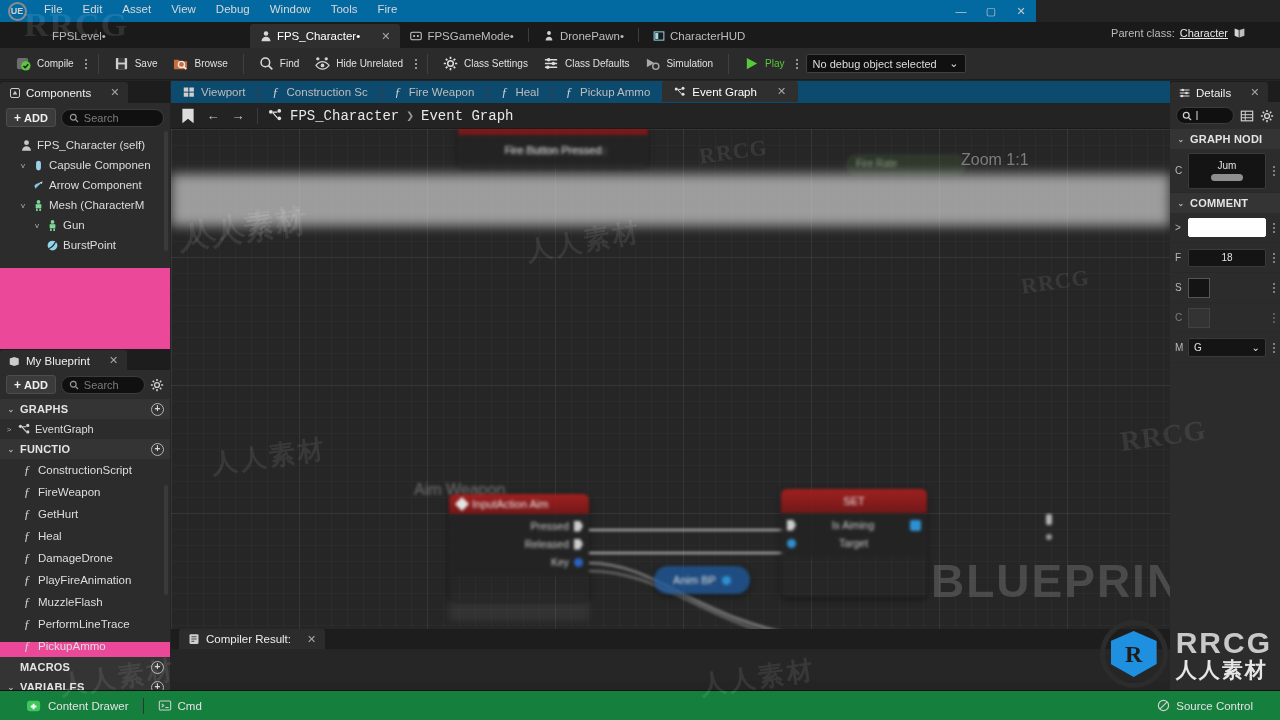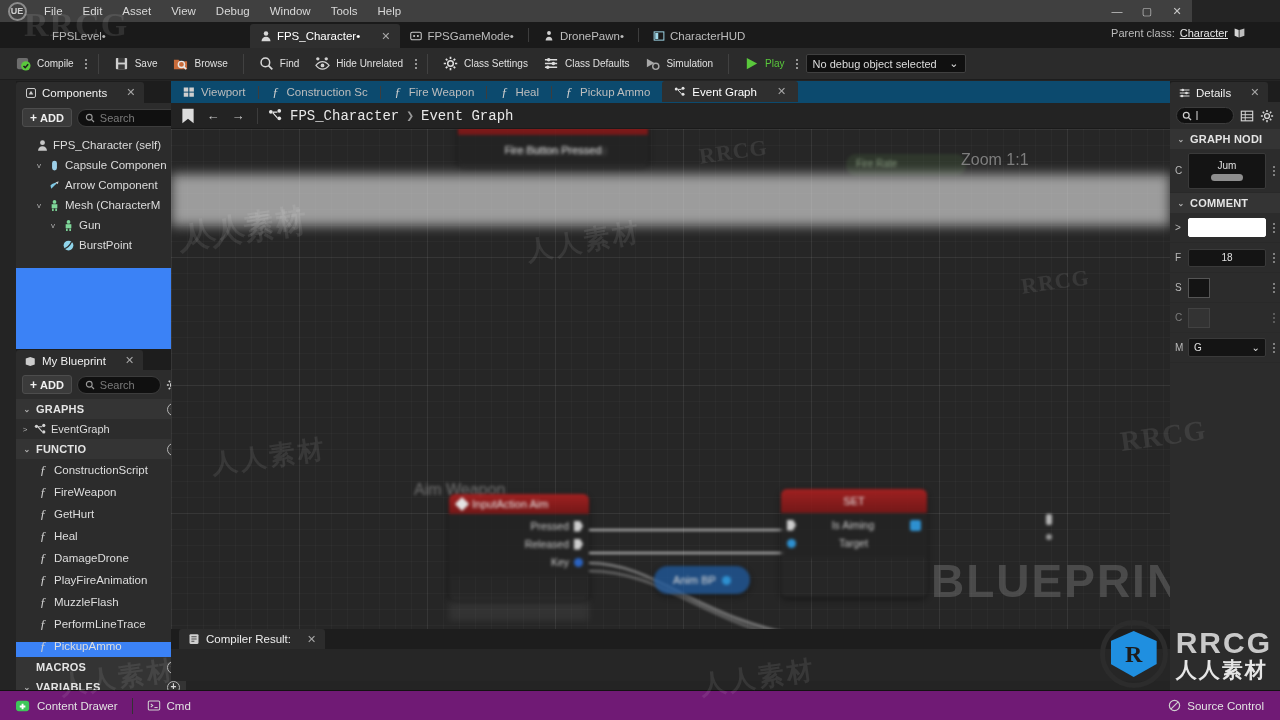--- a/index.html
+++ b/index.html
@@ -7,22 +7,22 @@
   body {
     font-family: "Liberation Sans", sans-serif;
     font-size: 11px;
     color: #d6d6d6;
     -webkit-font-smoothing: antialiased;
   }
   .app { position:relative; width:1280px; height:720px; background:#242424; }
 
   
   .titlebar {
-    position:absolute; left:0; top:0; width:1192px; height:22px;
-    background:#404040; display:flex; align-items:center;
+    position:absolute; left:0; top:0; width:1036px; height:22px;
+    background:#0369a1; display:flex; align-items:flex-start;
   }
   .ue-logo {
     width:34px; height:22px; display:flex; align-items:center; justify-content:center;
   }
   .ue-circle {
     width:19px; height:19px; border-radius:50%;
     border:2px solid #8c8c8c; position:relative;
     display:flex; align-items:center; justify-content:center;
     font-size:9px; font-weight:bold; color:#cfcfcf;
   }
@@ -75,21 +75,21 @@
   .tb-ico { width:15px; height:15px; display:inline-block; }
   .debug-combo {
     display:flex; align-items:center; justify-content:space-between;
     background:#101010; border:1px solid #404040; border-radius:2px;
     height:19px; padding:0 6px; min-width:160px; font-size:11px; color:#dddddd;
     margin-left:4px;
   }
   .debug-combo .cv { margin-right:10px; }
 
   
-  .left { position:absolute; left:16px; top:81px; width:170px; bottom:39px; background:#3b82f6; }
+  .left { position:absolute; left:0; top:81px; width:170px; bottom:39px; background:#ec4899; }
   .panel-tabrow {
     height:22px; background:#1d1d1d; display:flex; align-items:flex-end;
   }
   .panel-tab {
     height:21px; display:flex; align-items:center; gap:5px; padding:0 9px;
     background:#2c2c2c; font-size:11.5px; color:#f0f0f0;
     border-top-left-radius:3px; border-top-right-radius:3px;
   }
   .panel-tab .x { margin-left:14px; font-size:11px; color:#a6a6a6; }
   .panel-body { background:#2c2c2c; }
@@ -222,21 +222,21 @@
     height:22px; display:flex; align-items:center; justify-content:center;
     font-size:10px; color:#e0e0e0;
   }
   .kebab { display:flex; flex-direction:column; gap:2px; padding-left:2px;}
   .kebab i { width:2px; height:2px; background:#9c9c9c; border-radius:50%; }
   .swatch { width:22px; height:20px; border:1px solid #555; }
 
   
   .statusbar {
     position:absolute; left:0; bottom:0; width:1280px; height:30px;
-    background:#701a75; display:flex; align-items:center; padding:0 8px; gap:6px;
+    background:#15803d; display:flex; align-items:center; padding:0 19px; gap:6px;
     border-top:1px solid #121212;
   }
   .sb-item { display:flex; align-items:center; gap:6px; padding:0 8px; height:22px; font-size:11.5px; color:#e2e2e2;}
   .cmdbox {
     background:#0d0d0d; border:1px solid #3a3a3a; height:20px; width:240px;
     display:flex; align-items:center; padding:0 7px;
     font-family:"Liberation Mono", monospace; font-size:10.5px; color:#6f6f6f;
   }
   .sb-right { margin-left:auto; display:flex; align-items:center; gap:6px; }
   .sb-sep { width:1px; height:16px; background:#333; }
@@ -272,21 +272,21 @@
       <div class="ue-circle">UE</div>
     </div>
     <div class="menu">
       <div class="menu-item">File</div>
       <div class="menu-item">Edit</div>
       <div class="menu-item">Asset</div>
       <div class="menu-item">View</div>
       <div class="menu-item">Debug</div>
       <div class="menu-item">Window</div>
       <div class="menu-item">Tools</div>
-      <div class="menu-item">Help</div>
+      <div class="menu-item">Fire</div>
     </div>
     <div class="win-ctrls">
       <div class="win-btn">—</div>
       <div class="win-btn">▢</div>
       <div class="win-btn close">✕</div>
     </div>
   </div>
 
   <div class="tabstrip">
     <div class="tab level">

